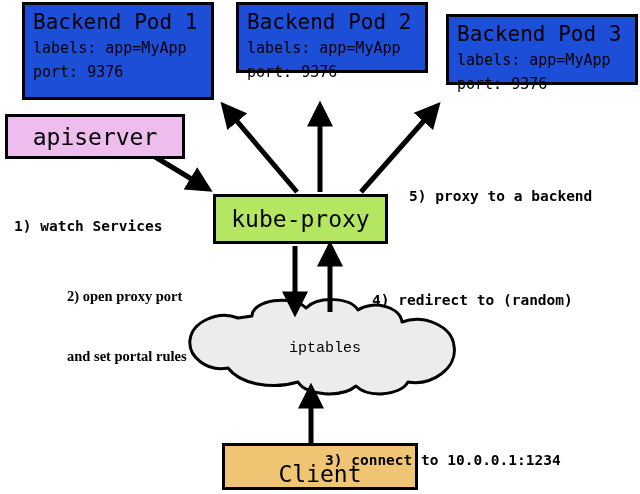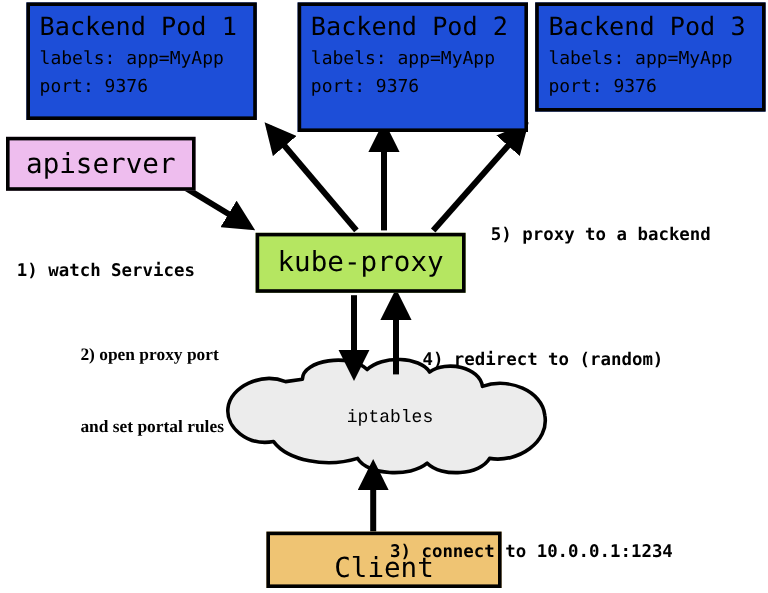--- a/index.html
+++ b/index.html
@@ -120,33 +120,33 @@
                Z" fill="#ececec" stroke="#000000" stroke-width="3" stroke-linejoin="round"></path>
     </g>
   </svg>
 
   <div class="node pod" style="left:22px; top:2px; width:192px; height:98px;">
     <div class="pod-title">Backend Pod 1</div>
     <div class="pod-line">labels: app=MyApp</div>
     <div class="pod-line">port: 9376</div>
   </div>
 
-  <div class="node pod" style="left:248px; top:2px; width:192px; height:108px;">
+  <div class="node pod" style="left:236px; top:2px; width:192px; height:71px;">
     <div class="pod-title">Backend Pod 2</div>
     <div class="pod-line">labels: app=MyApp</div>
     <div class="pod-line">port: 9376</div>
   </div>
 
-  <div class="node pod" style="left:446px; top:2px; width:192px; height:91px;">
+  <div class="node pod" style="left:446px; top:14px; width:192px; height:71px;">
     <div class="pod-title">Backend Pod 3</div>
     <div class="pod-line">labels: app=MyApp</div>
     <div class="pod-line">port: 9376</div>
   </div>
 
-  <div class="node apiserver" style="left:5px; top:114px; width:158px; height:45px;">
+  <div class="node apiserver" style="left:5px; top:114px; width:180px; height:45px;">
     <span class="apiserver-label">apiserver</span>
   </div>
 
   <div class="node kubeproxy" style="left:213px; top:194px; width:175px; height:50px;">
     <span class="kubeproxy-label">kube-proxy</span>
   </div>
 
   <div class="cloud-label" style="left:275px; top:340px; width:100px; text-align:center;">iptables</div>
 
   <div class="node client" style="left:222px; top:443px; width:196px; height:47px;">
@@ -181,21 +181,21 @@
 
   <div class="step" style="left:67px; top:246px;font-family:Liberation Serif, serif;">
     <div>2) open proxy port</div>
     <div>and set portal rules</div>
   </div>
 
   <div class="step" style="left:325px; top:410px;">
     <div>3) connect to 10.0.0.1:1234</div>
   </div>
 
-  <div class="step" style="left:352px; top:250px;">
+  <div class="step" style="left:372px; top:250px;">
     <div>4) redirect to (random)</div>
   </div>
 
   <div class="step" style="left:409px; top:146px;">
     <div>5) proxy to a backend</div>
   </div>
 
 </div>
 
 </body></html>

